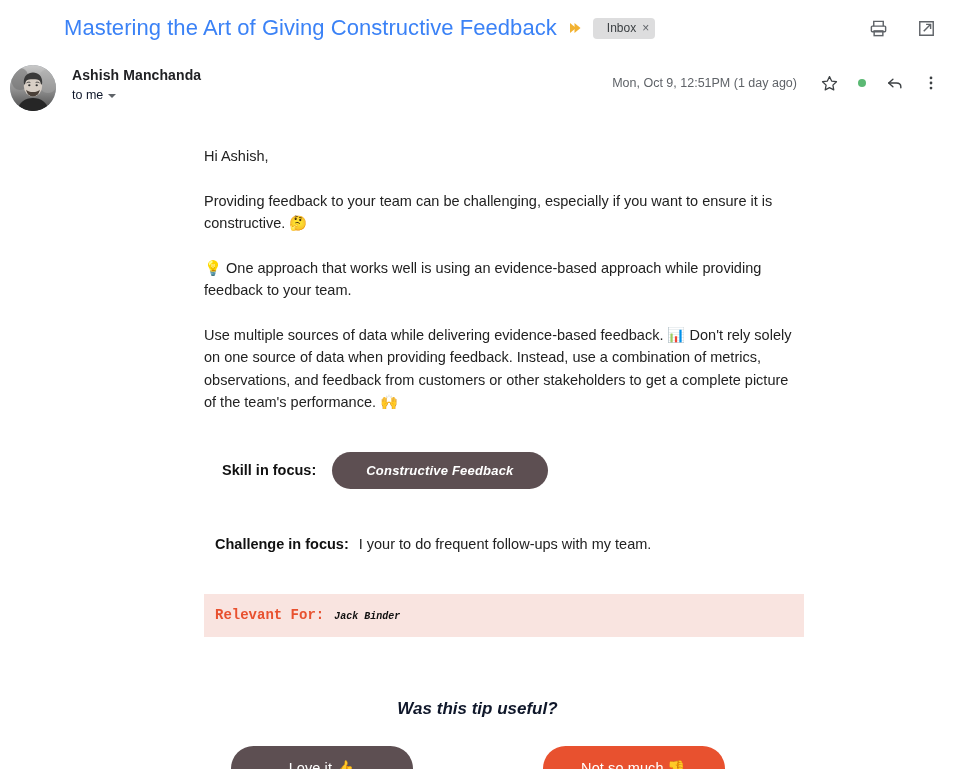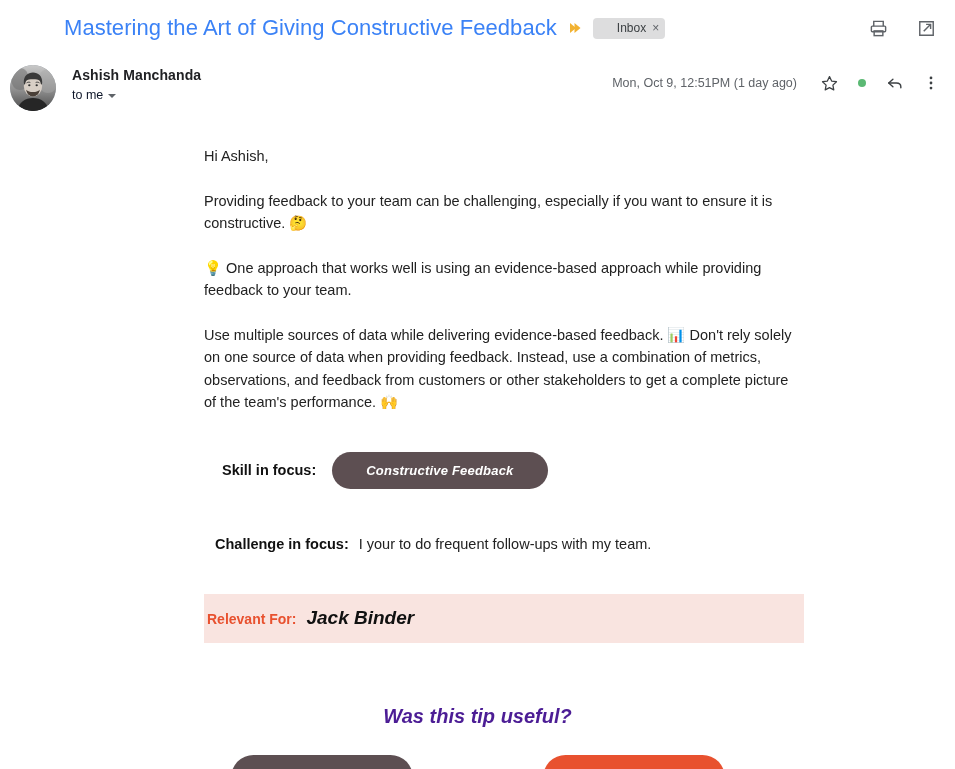--- a/index.html
+++ b/index.html
@@ -38,21 +38,21 @@
   .label-chip {
     margin-left: 11px;
     display: inline-flex;
     align-items: center;
     gap: 6px;
     background: #ddddde;
     color: #3c4043;
     border-radius: 4px;
     font-size: 12px;
     line-height: 1;
-    padding: 4px 6px 5px 24px;
+    padding: 4px 6px 5px 14px;
     white-space: nowrap;
   }
   .label-chip-x {
     font-size: 12px;
     color: #5f6368;
     cursor: pointer;
   }
   .subject-actions {
     position: absolute;
     right: 14px;
@@ -188,49 +188,50 @@
     color: #222222;
     white-space: nowrap;
   }
 
   
   .relevant-banner {
     margin: 42px 0 0 0;
     margin-left: 204px;
     width: 600px;
     background: #f9e4e0;
-    padding: 13px 14px 14px 3px;
+    padding: 13px 14px 14px 11px;
     display: flex;
     align-items: baseline;
+    font-family: Liberation Mono, monospace;
   }
   .relevant-label {
     font-size: 14px;
     font-weight: bold;
     color: #e8512f;
     white-space: nowrap;
   }
   .relevant-name {
     margin-left: 10px;
-    font-size: 19px;
+    font-size: 10px;
     font-weight: bold;
     font-style: italic;
     color: #111111;
     white-space: nowrap;
   }
 
   
   .feedback {
     margin-top: 62px;
     text-align: center;
   }
   .feedback-q {
-    font-size: 20px;
+    font-size: 17px;
     font-weight: bold;
     font-style: italic;
-    color: #4c1d95;
+    color: #0f172a;
   }
   .feedback-btns {
     margin-top: 27px;
     display: flex;
     justify-content: center;
     gap: 130px;
   }
   .fb-btn {
     border: none;
     border-radius: 26px;

